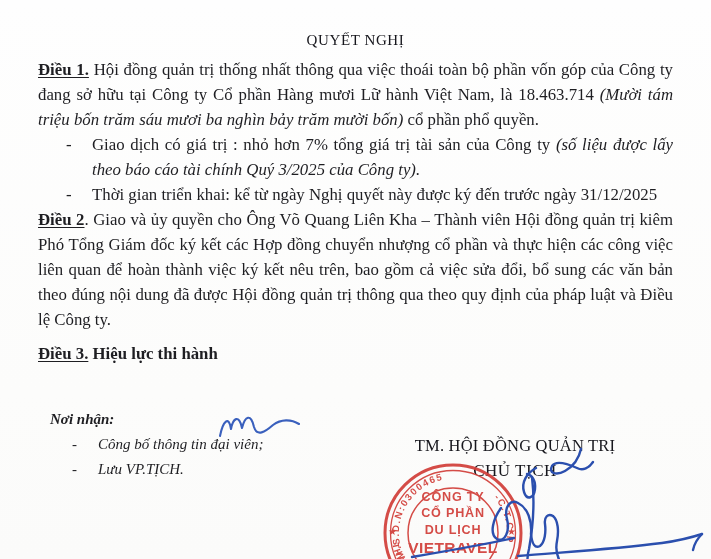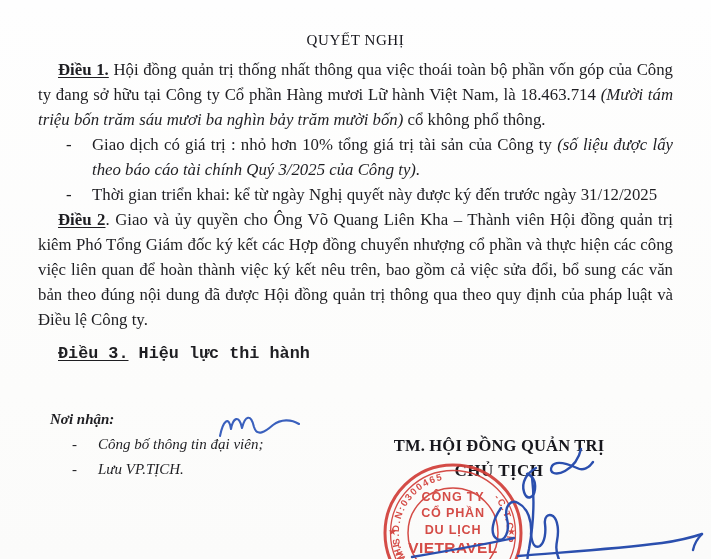--- a/index.html
+++ b/index.html
@@ -14,39 +14,39 @@
     position:absolute; top:20px; left:0; width:100%;
     text-align:center; font-size:15px; font-weight:normal; letter-spacing:.6px;
     color:#16161c;
     margin-top:12px;
   }
   .content {
     position:absolute; top:57px; left:38px; width:635px;
     font-size:16.8px; line-height:25px; text-align:justify;
   }
   .content p { margin:0; }
-  .lbl { font-weight:bold; text-decoration:underline; text-underline-offset:2px;margin-left:20px; }
+  .lbl { font-weight:bold; text-decoration:underline; text-underline-offset:2px; }
   .it { font-style:italic; }
   .bullets { margin-left:28px; }
   .bullet { display:flex; }
   .bullet .marker { flex:0 0 26px; }
   .bullet .btxt { flex:1; text-align:justify; }
-  .h3 { margin-top:9px !important; font-weight:bold;font-family:Liberation Mono, monospace; }
+  .h3 { margin-top:9px !important; font-weight:bold; }
 
   .recipients {
     position:absolute; left:50px; top:408px; font-size:15px; line-height:23px;
     font-style:italic;
   }
   .recipients .rec-label { font-weight:bold; }
   .rec-item { display:flex; margin-left:22px; margin-top:2px; }
   .rec-item .marker { flex:0 0 26px; }
 
   .signoff {
-    position:absolute; left:372px; top:436px; width:254px; text-align:center;
-    font-weight:bold; color:#17171d;
+    position:absolute; left:388px; top:436px; width:254px; text-align:center;
+    font-weight:normal; color:#17171d;
   }
   .signoff .authority { font-size:16.5px; letter-spacing:.2px; }
   .signoff .sig-title { font-size:17px; margin-top:5px; letter-spacing:.5px; }
 
   .stamp {
     position:absolute; left:370px; top:453px; width:170px; height:132px;
     z-index:3; opacity:.93;
   }
   .stamp .ring { fill:none; stroke:#d23f3a; }
   .stamp text {
@@ -67,26 +67,26 @@
 </style>
 </head>
 <body>
 
 <div class="page">
 
   <div class="doc-title">QUYẾT NGHỊ</div>
 
   <div class="content">
 
-    <p><span class="lbl">Điều 1.</span> <span>Hội đồng quản trị thống nhất thông qua việc thoái toàn bộ phần vốn góp của Công ty đang sở hữu tại Công ty Cổ phần Hàng mươi Lữ hành Việt Nam, là 18.463.714</span> <span class="it">(Mười tám triệu bốn trăm sáu mươi ba nghìn bảy trăm mười bốn)</span> <span>cổ không phổ thông.</span></p>
+    <p><span class="lbl">Điều 1.</span> <span>Hội đồng quản trị thống nhất thông qua việc thoái toàn bộ phần vốn góp của Công ty đang sở hữu tại Công ty Cổ phần Hàng mươi Lữ hành Việt Nam, là 18.463.714</span> <span class="it">(Mười tám triệu bốn trăm sáu mươi ba nghìn bảy trăm mười bốn)</span> <span>cổ phần phổ quyền.</span></p>
 
     <div class="bullets">
       <div class="bullet">
         <span class="marker">-</span>
-        <span class="btxt"><span>Giao dịch có giá trị : nhỏ hơn 10% tổng giá trị tài sản của Công ty</span> <span class="it">(số liệu được lấy theo báo cáo tài chính Quý 3/2025 của Công ty).</span></span>
+        <span class="btxt"><span>Giao dịch có giá trị : nhỏ hơn 7% tổng giá trị tài sản của Công ty</span> <span class="it">(số liệu được lấy theo báo cáo tài chính Quý 3/2025 của Công ty).</span></span>
       </div>
       <div class="bullet">
         <span class="marker">-</span>
         <span class="btxt"><span>Thời gian triển khai: kể từ ngày Nghị quyết này được ký đến trước ngày 31/12/2025</span></span>
       </div>
     </div>
 
     <p><span class="lbl">Điều 2</span><span>. Giao và ủy quyền cho Ông Võ Quang Liên Kha – Thành viên Hội đồng quản trị kiêm Phó Tổng Giám đốc ký kết các Hợp đồng chuyển nhượng cổ phần và thực hiện các công việc liên quan để hoàn thành việc ký kết nêu trên, bao gồm cả việc sửa đổi, bổ sung các văn bản theo đúng nội dung đã được Hội đồng quản trị thông qua theo quy định của pháp luật và Điều lệ Công ty.</span></p>
 
     <p class="h3"><span class="lbl">Điều 3.</span> <span>Hiệu lực thi hành</span></p>

